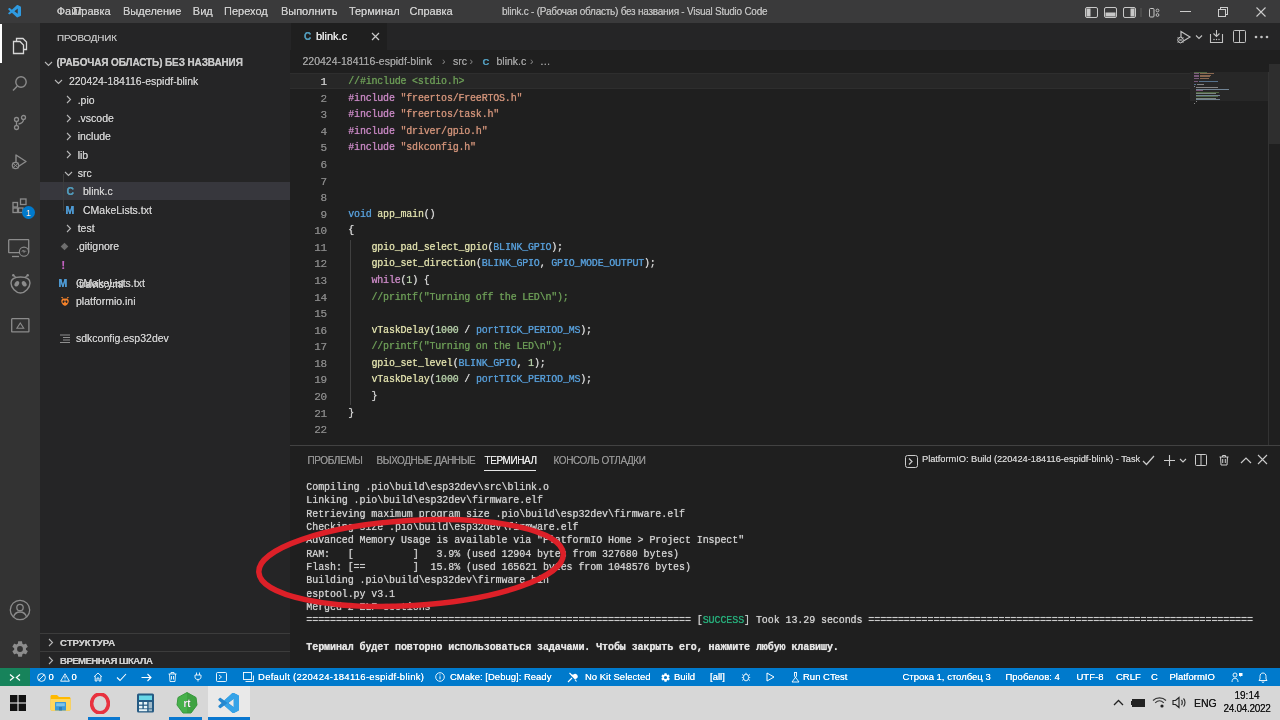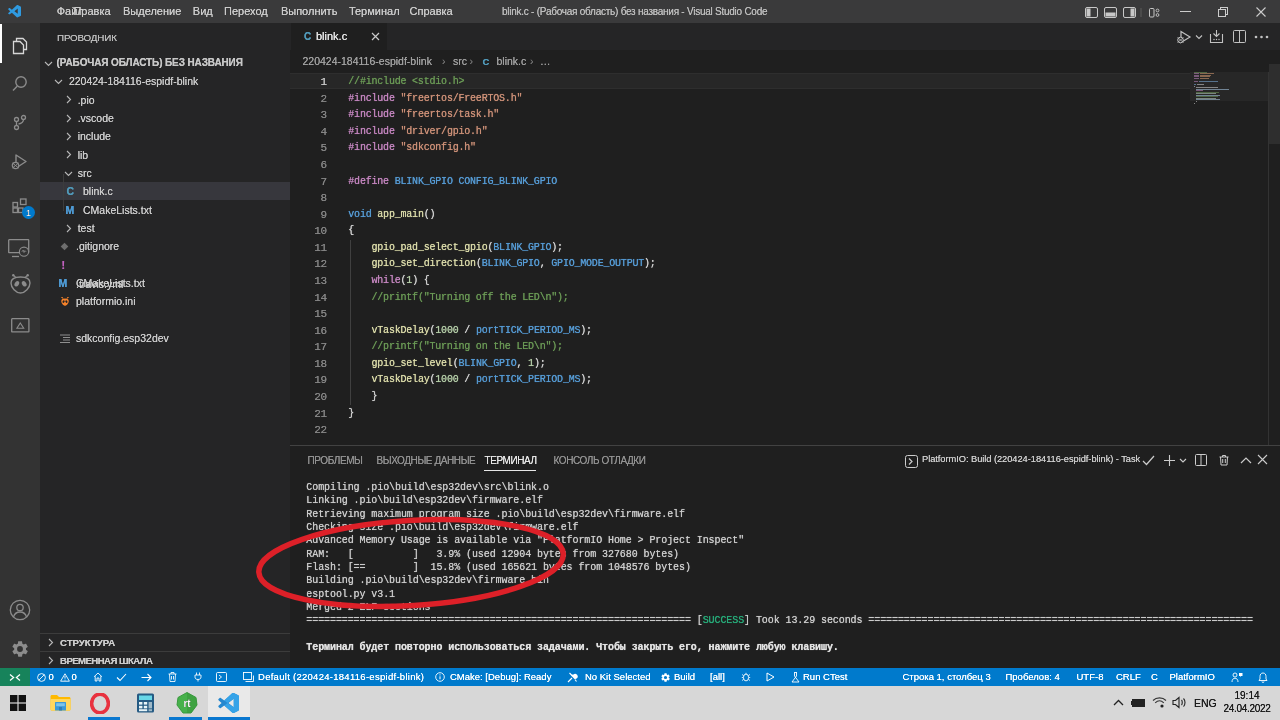--- a/index.html
+++ b/index.html
@@ -315,21 +315,20 @@
   <div class="lnum" style="top:67.77px; color:#858585;">2</div>
   <div class="codeline" style="top:67.77px;"><span class="tk">#include</span> <span class="ts">"freertos/FreeRTOS.h"</span></div>
   <div class="lnum" style="top:84.34px; color:#858585;">3</div>
   <div class="codeline" style="top:84.34px;"><span class="tk">#include</span> <span class="ts">"freertos/task.h"</span></div>
   <div class="lnum" style="top:100.91px; color:#858585;">4</div>
   <div class="codeline" style="top:100.91px;"><span class="tk">#include</span> <span class="ts">"driver/gpio.h"</span></div>
   <div class="lnum" style="top:117.48px; color:#858585;">5</div>
   <div class="codeline" style="top:117.48px;"><span class="tk">#include</span> <span class="ts">"sdkconfig.h"</span></div>
   <div class="lnum" style="top:134.05px; color:#858585;">6</div>
   <div class="lnum" style="top:150.62px; color:#858585;">7</div>
-  <div class="codeline" style="top:150.62px;"><span class="tk">#define</span> <span class="tb">BLINK_GPIO CONFIG_BLINK_GPIO</span></div>
   <div class="lnum" style="top:167.19px; color:#858585;">8</div>
   <div class="lnum" style="top:183.76px; color:#858585;">9</div>
   <div class="codeline" style="top:183.76px;"><span class="tb">void</span> <span class="tf">app_main</span>()</div>
   <div class="lnum" style="top:200.33px; color:#858585;">10</div>
   <div class="codeline" style="top:200.33px;">{</div>
   <div class="lnum" style="top:216.90px; color:#858585;">11</div>
   <div class="codeline" style="top:216.90px;">    <span class="tf">gpio_pad_select_gpio</span>(<span class="tb">BLINK_GPIO</span>);</div>
   <div class="lnum" style="top:233.47px; color:#858585;">12</div>
   <div class="codeline" style="top:233.47px;">    <span class="tf">gpio_set_direction</span>(<span class="tb">BLINK_GPIO</span>, <span class="tb">GPIO_MODE_OUTPUT</span>);</div>
   <div class="lnum" style="top:250.04px; color:#858585;">13</div>

